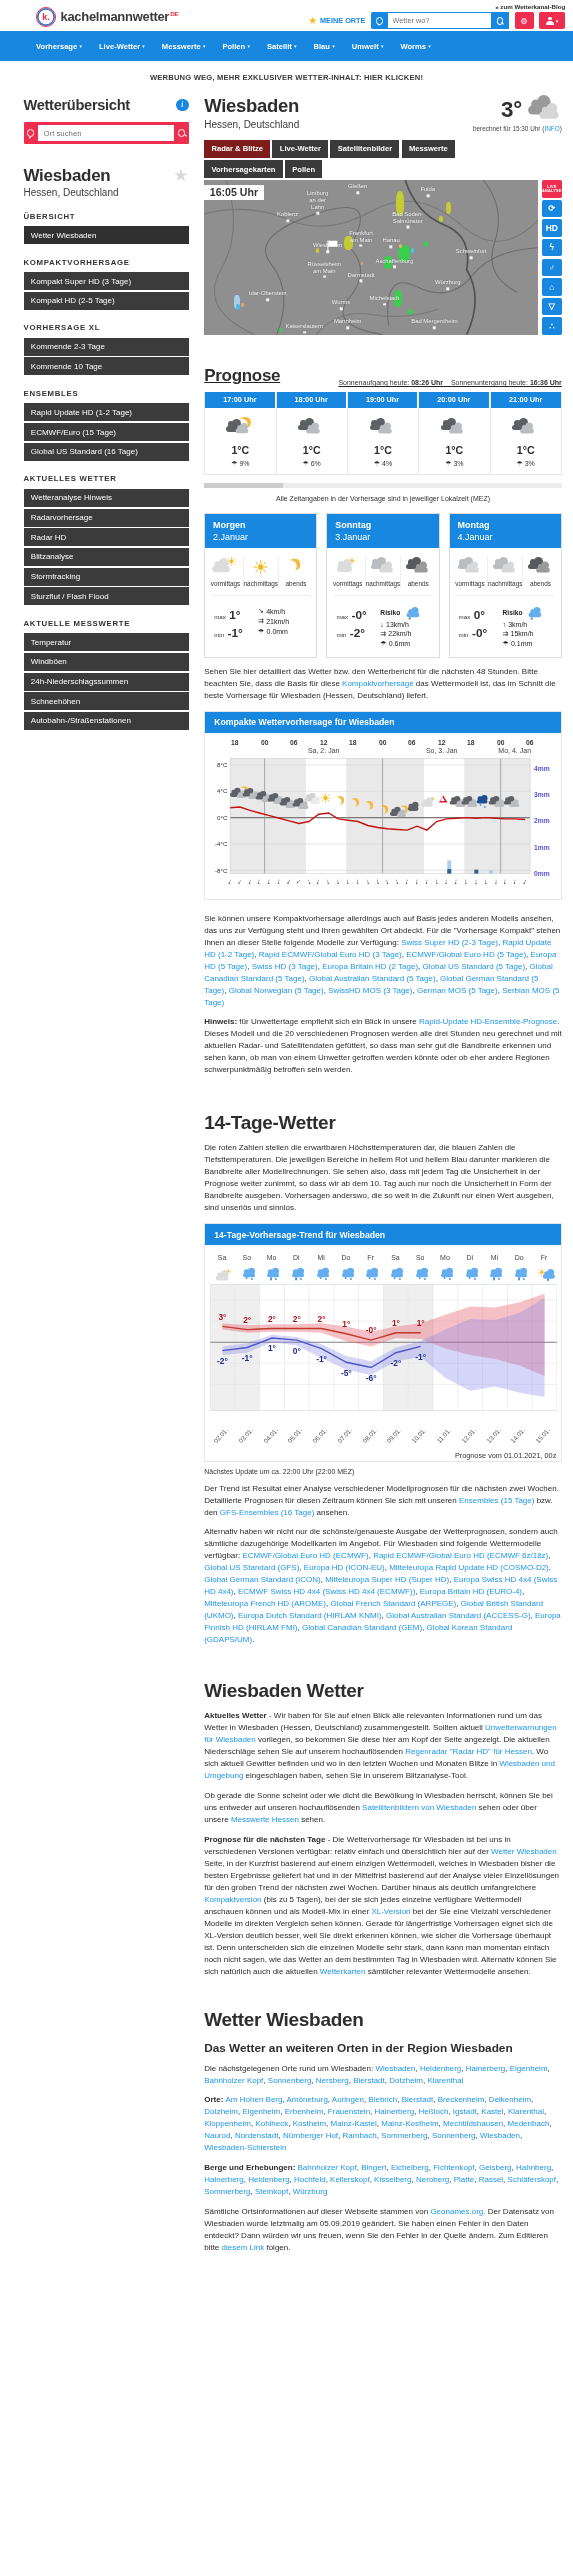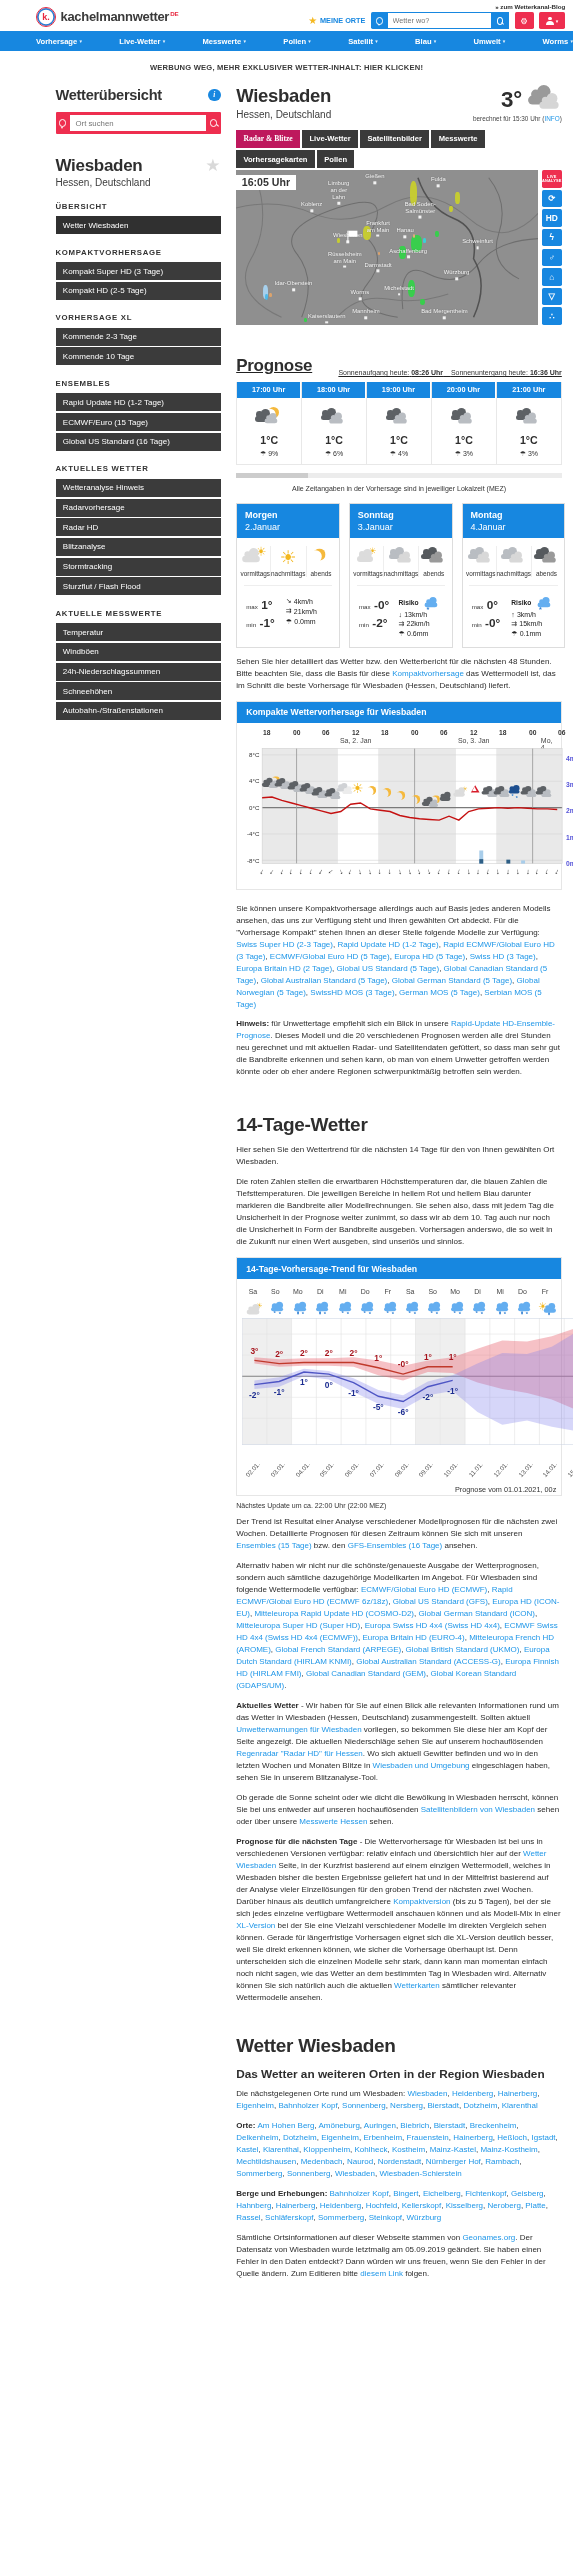--- a/index.html
+++ b/index.html
@@ -27,28 +27,28 @@
   .mag{width:5.6px;height:5.6px;border:1.1px solid #fff;border-radius:50%;position:relative;display:inline-block;}
   .mag:after{content:"";position:absolute;width:3.4px;height:1.1px;background:#fff;transform:rotate(45deg);right:-2.8px;bottom:-0.6px;}
   .pin{width:5.6px;height:5.6px;border:1.1px solid #fff;border-radius:50%;position:relative;display:inline-block;}
   .pin:after{content:"";position:absolute;left:1.1px;top:6.2px;border-left:1.7px solid transparent;border-right:1.7px solid transparent;border-top:2.8px solid #fff;}
   .person{position:relative;width:7.8px;height:7.8px;display:inline-block;}
   .person:before{content:"";position:absolute;left:2.2px;top:0;width:3.4px;height:3.4px;border-radius:50%;background:#fff;}
   .person:after{content:"";position:absolute;left:0;top:3.9px;width:7.8px;height:3.9px;border-radius:3.9px 3.9px 0 0;background:#fff;}
   .caret{font-size:5px;color:#fff;}
 
   
-  .nav{height:20px;background:#1787e0;display:flex;align-items:center;padding-left:36px;gap:17px;justify-content:space-between;}
+  .nav{height:30px;background:#1787e0;display:flex;align-items:center;padding-left:36px;gap:17px;}
   .nav-item{color:#fff;font-size:7.6px;font-weight:bold;cursor:pointer;display:flex;align-items:center;gap:2.2px;}
   .nav-caret{font-size:5px;opacity:.9;}
 
   .promo{margin-top:12.3px;text-align:center;font-size:7.6px;font-weight:800;color:#3a3a3a;letter-spacing:0.2px;}
 
   
-  .content{display:flex;padding:14.6px 11.2px 0 23.5px;margin-left:32px;}
+  .content{display:flex;padding:14.6px 11.2px 0 23.5px;}
   .sidebar{width:165px;flex:0 0 165px;margin-right:15.7px;}
   .main{flex:1;min-width:0;}
 
   
   .sb-title-row{display:flex;align-items:center;justify-content:space-between;}
   .sb-title{font-size:14.6px;font-weight:800;color:#333;letter-spacing:-0.3px;}
   .info-ic{width:12.3px;height:12.3px;border-radius:50%;background:#1787e0;color:#fff;font-weight:800;font-size:7.3px;display:flex;align-items:center;justify-content:center;font-family:"Liberation Serif",serif;font-style:italic;}
   .ort-search{margin-top:9px;background:#ee2e4f;display:flex;align-items:center;padding:3.4px;border-radius:1.1px;gap:3.4px;}
   .ort-search .pin{border-color:#fff;}
   .ort-input{flex:1;height:15.7px;border:none;font-size:7.8px;padding:0 5.6px;color:#666;outline:none;}
@@ -65,21 +65,21 @@
   .mh-title{font-size:18.5px;font-weight:800;color:#2e2e2e;letter-spacing:-0.3px;line-height:1;}
   .mh-sub{font-size:10px;color:#3c3c3c;margin-top:3.4px;}
   .mh-right{text-align:right;}
   .cur-row{display:flex;align-items:center;gap:4.5px;justify-content:flex-end;}
   .cur-temp{font-size:22.4px;font-weight:800;color:#2e2e2e;}
   .computed{font-size:6.4px;color:#444;margin-top:2.2px;}
 
   
   .tabs{margin-top:7.8px;display:flex;flex-wrap:wrap;gap:2.2px;width:314px;}
   .tab{background:#3a3a3a;color:#fff;font-size:7.6px;font-weight:bold;padding:4.5px 7.3px;cursor:pointer;}
-  .tab.active{background:#be185d;font-family:Liberation Serif, serif;}
+  .tab.active{background:#7f1d1d;}
 
   
   .maprow{margin-top:2.2px;display:flex;}
   .map{position:relative;flex:1;height:155px;background:#8f8f8f;overflow:hidden;}
   .map-time{position:absolute;left:0;top:4.5px;background:#fff;color:#333;font-weight:800;font-size:10.6px;padding:1.7px 5.6px;z-index:5;}
   .city{position:absolute;transform:translate(-50%,-100%);color:#fff;font-size:5.9px;text-align:center;line-height:1.15;text-shadow:0 0 1.1px rgba(0,0,0,.45);white-space:pre-line;z-index:3;}
   .city:after{content:"";display:block;width:2.8px;height:2.8px;background:#f2f2f2;margin:1.1px auto 0;}
   .blob{position:absolute;border-radius:40%;opacity:.95;z-index:2;}
   .flag{position:absolute;z-index:4;transform:translate(-0.6px,-100%);}
   .flag .pole{width:1.1px;height:12.3px;background:#fff;}
@@ -754,21 +754,20 @@
               <span style="left: 293px; transform: rotate(6deg);">↓</span>
               <span style="left: 303px; transform: rotate(10deg);">↓</span>
               <span style="left: 313px; transform: rotate(25deg);">↓</span>
             </div>
           </div>
       </div>
       <p class="para" style="margin-top:12.3px"><span>Sie können unsere Kompaktvorhersage allerdings auch auf Basis jedes anderen Modells ansehen, das uns zur Verfügung steht und Ihren gewählten Ort abdeckt. Für die "Vorhersage Kompakt" stehen Ihnen an dieser Stelle folgende Modelle zur Verfügung: </span><a class="lnk">Swiss Super HD (2-3 Tage)</a>, <a class="lnk">Rapid Update HD (1-2 Tage)</a>, <a class="lnk">Rapid ECMWF/Global Euro HD (3 Tage)</a>, <a class="lnk">ECMWF/Global Euro HD (5 Tage)</a>, <a class="lnk">Europa HD (5 Tage)</a>, <a class="lnk">Swiss HD (3 Tage)</a>, <a class="lnk">Europa Britain HD (2 Tage)</a>, <a class="lnk">Global US Standard (5 Tage)</a>, <a class="lnk">Global Canadian Standard (5 Tage)</a>, <a class="lnk">Global Australian Standard (5 Tage)</a>, <a class="lnk">Global German Standard (5 Tage)</a>, <a class="lnk">Global Norwegian (5 Tage)</a>, <a class="lnk">SwissHD MOS (3 Tage)</a>, <a class="lnk">German MOS (5 Tage)</a>, <a class="lnk">Serbian MOS (5 Tage)</a></p>
       <p class="para"><span class="bold">Hinweis:</span><span> für Unwettertage empfiehlt sich ein Blick in unsere </span><a class="lnk">Rapid-Update HD-Ensemble-Prognose</a><span>. Dieses Modell und die 20 verschiedenen Prognosen werden alle drei Stunden neu gerechnet und mit aktuellen Radar- und Satellitendaten gefüttert, so dass man sehr gut die Bandbreite erkennen und sehen kann, ob man von einem Unwetter getroffen werden könnte oder ob eher andere Regionen schwerpunktmäßig betroffen sein werden.</span></p>
 
       <div class="section-h2" style="margin-top:36px">14-Tage-Wetter</div>
-      <p class="para">Hier sehen Sie den Wettertrend für die nächsten 14 Tage für den von Ihnen gewählten Ort Wiesbaden.</p>
       <p class="para">Die roten Zahlen stellen die erwartbaren Höchsttemperaturen dar, die blauen Zahlen die Tiefsttemperaturen. Die jeweiligen Bereiche in hellem Rot und hellem Blau darunter markieren die Bandbreite aller Modellrechnungen. Sie sehen also, dass mit jedem Tag die Unsicherheit in der Prognose weiter zunimmt, so dass wir ab dem 10. Tag auch nur noch die Unsicherheit in Form der Bandbreite ausgeben. Vorhersagen anderswo, die so weit in die Zukunft nur einen Wert ausgeben, sind unseriös und sinnlos.</p>
       <div class="panel">
         <div class="panel-hd">14-Tage-Vorhersage-Trend für Wiesbaden</div>
         <div class="panel-body" id="fourteenchart"><div class="wk-row">
               <div class="wk-cell">Sa</div>
               <div class="wk-cell">So</div>
               <div class="wk-cell">Mo</div>
               <div class="wk-cell">Di</div>
               <div class="wk-cell">Mi</div>
               <div class="wk-cell">Do</div>
@@ -939,20 +938,21 @@
               <span style="left: 281px; top: 19px;">13.01.</span>
               <span style="left: 305px; top: 19px;">14.01.</span>
               <span style="left: 330px; top: 19px;">15.01.</span>
             </div></div>
         <div class="src-note">Prognose vom 01.01.2021, 00z</div>
       </div>
       <div class="update-note">Nächstes Update um ca. 22:00 Uhr (22:00 MEZ)</div>
       <p class="para"><span>Der Trend ist Resultat einer Analyse verschiedener Modellprognosen für die nächsten zwei Wochen. Detaillierte Prognosen für diesen Zeitraum können Sie sich mit unseren </span><a class="lnk">Ensembles (15 Tage)</a><span> bzw. den </span><a class="lnk">GFS-Ensembles (16 Tage)</a><span> ansehen.</span></p>
       <p class="para"><span>Alternativ haben wir nicht nur die schönste/genaueste Ausgabe der Wetterprognosen, sondern auch sämtliche dazugehörige Modellkarten im Angebot. Für Wiesbaden sind folgende Wettermodelle verfügbar: </span><a class="lnk">ECMWF/Global Euro HD (ECMWF)</a>, <a class="lnk">Rapid ECMWF/Global Euro HD (ECMWF 6z/18z)</a>, <a class="lnk">Global US Standard (GFS)</a>, <a class="lnk">Europa HD (ICON-EU)</a>, <a class="lnk">Mitteleuropa Rapid Update HD (COSMO-D2)</a>, <a class="lnk">Global German Standard (ICON)</a>, <a class="lnk">Mitteleuropa Super HD (Super HD)</a>, <a class="lnk">Europa Swiss HD 4x4 (Swiss HD 4x4)</a>, <a class="lnk">ECMWF Swiss HD 4x4 (Swiss HD 4x4 (ECMWF))</a>, <a class="lnk">Europa Britain HD (EURO-4)</a>, <a class="lnk">Mitteleuropa French HD (AROME)</a>, <a class="lnk">Global French Standard (ARPEGE)</a>, <a class="lnk">Global British Standard (UKMO)</a>, <a class="lnk">Europa Dutch Standard (HIRLAM KNMI)</a>, <a class="lnk">Global Australian Standard (ACCESS-G)</a>, <a class="lnk">Europa Finnish HD (HIRLAM FMI)</a>, <a class="lnk">Global Canadian Standard (GEM)</a>, <a class="lnk">Global Korean Standard (GDAPS/UM)</a><span>.</span></p>
 
+      <div class="section-h2" style="margin-top:34px">Wiesbaden Wetter</div>
       <p class="para"><span class="bold">Aktuelles Wetter</span><span> - Wir haben für Sie auf einen Blick alle relevanten Informationen rund um das Wetter in Wiesbaden (Hessen, Deutschland) zusammengestellt. Sollten aktuell </span><a class="lnk">Unwetterwarnungen für Wiesbaden</a><span> vorliegen, so bekommen Sie diese hier am Kopf der Seite angezeigt. Die aktuellen Niederschläge sehen Sie auf unserem hochauflösenden </span><a class="lnk">Regenradar "Radar HD" für Hessen</a><span>. Wo sich aktuell Gewitter befinden und wo in den letzten Wochen und Monaten Blitze in </span><a class="lnk">Wiesbaden und Umgebung</a><span> eingeschlagen haben, sehen Sie in unserem Blitzanalyse-Tool.</span></p>
       <p class="para"><span>Ob gerade die Sonne scheint oder wie dicht die Bewölkung in Wiesbaden herrscht, können Sie bei uns entweder auf unseren hochauflösenden </span><a class="lnk">Satellitenbildern von Wiesbaden</a><span> sehen oder über unsere </span><a class="lnk">Messwerte Hessen</a><span> sehen.</span></p>
       <p class="para"><span class="bold">Prognose für die nächsten Tage</span><span> - Die Wettervorhersage für Wiesbaden ist bei uns in verschiedenen Versionen verfügbar: relativ einfach und übersichtlich hier auf der </span><a class="lnk">Wetter Wiesbaden</a><span> Seite, in der Kurzfrist basierend auf einem einzigen Wettermodell, welches in Wiesbaden bisher die besten Ergebnisse geliefert hat und in der Mittelfrist basierend auf der Analyse vieler Einzellösungen für den groben Trend der nächsten zwei Wochen. Darüber hinaus als deutlich umfangreichere </span><a class="lnk">Kompaktversion</a><span> (bis zu 5 Tagen), bei der sie sich jedes einzelne verfügbare Wettermodell anschauen können und als Modell-Mix in einer </span><a class="lnk">XL-Version</a><span> bei der Sie eine Vielzahl verschiedener Modelle im direkten Vergleich sehen können. Gerade für längerfristige Vorhersagen eignet sich die XL-Version deutlich besser, weil Sie direkt erkennen können, wie sicher die Vorhersage überhaupt ist. Denn unterscheiden sich die einzelnen Modelle sehr stark, dann kann man momentan einfach noch nicht sagen, wie das Wetter an dem bestimmten Tag in Wiesbaden wird. Alternativ können Sie sich natürlich auch die aktuellen </span><a class="lnk">Wetterkarten</a><span> sämtlicher relevanter Wettermodelle ansehen.</span></p>
 
       <div class="section-h2" style="margin-top:31px">Wetter Wiesbaden</div>
       <div class="section-h3">Das Wetter an weiteren Orten in der Region Wiesbaden</div>
       <p class="para"><span>Die nächstgelegenen Orte rund um Wiesbaden: </span><a class="lnk">Wiesbaden</a>, <a class="lnk">Heidenberg</a>, <a class="lnk">Hainerberg</a>, <a class="lnk">Eigenheim</a>, <a class="lnk">Bahnholzer Kopf</a>, <a class="lnk">Sonnenberg</a>, <a class="lnk">Nersberg</a>, <a class="lnk">Bierstadt</a>, <a class="lnk">Dotzheim</a>, <a class="lnk">Klarenthal</a></p>
       <p class="para"><span class="bold">Orte: </span><a class="lnk">Am Hohen Berg</a>, <a class="lnk">Amöneburg</a>, <a class="lnk">Auringen</a>, <a class="lnk">Biebrich</a>, <a class="lnk">Bierstadt</a>, <a class="lnk">Breckenheim</a>, <a class="lnk">Delkenheim</a>, <a class="lnk">Dotzheim</a>, <a class="lnk">Eigenheim</a>, <a class="lnk">Erbenheim</a>, <a class="lnk">Frauenstein</a>, <a class="lnk">Hainerberg</a>, <a class="lnk">Heßloch</a>, <a class="lnk">Igstadt</a>, <a class="lnk">Kastel</a>, <a class="lnk">Klarenthal</a>, <a class="lnk">Kloppenheim</a>, <a class="lnk">Kohlheck</a>, <a class="lnk">Kostheim</a>, <a class="lnk">Mainz-Kastel</a>, <a class="lnk">Mainz-Kostheim</a>, <a class="lnk">Mechtildshausen</a>, <a class="lnk">Medenbach</a>, <a class="lnk">Naurod</a>, <a class="lnk">Nordenstadt</a>, <a class="lnk">Nürnberger Hof</a>, <a class="lnk">Rambach</a>, <a class="lnk">Sommerberg</a>, <a class="lnk">Sonnenberg</a>, <a class="lnk">Wiesbaden</a>, <a class="lnk">Wiesbaden-Schierstein</a></p>
       <p class="para"><span class="bold">Berge und Erhebungen: </span><a class="lnk">Bahnholzer Kopf</a>, <a class="lnk">Bingert</a>, <a class="lnk">Eichelberg</a>, <a class="lnk">Fichtenkopf</a>, <a class="lnk">Geisberg</a>, <a class="lnk">Hahnberg</a>, <a class="lnk">Hainerberg</a>, <a class="lnk">Heidenberg</a>, <a class="lnk">Hochfeld</a>, <a class="lnk">Kellerskopf</a>, <a class="lnk">Kisselberg</a>, <a class="lnk">Neroberg</a>, <a class="lnk">Platte</a>, <a class="lnk">Rassel</a>, <a class="lnk">Schläferskopf</a>, <a class="lnk">Sommerberg</a>, <a class="lnk">Steinkopf</a>, <a class="lnk">Würzburg</a></p>
       <p class="para"><span>Sämtliche Ortsinformationen auf dieser Webseite stammen von </span><a class="lnk">Geonames.org</a><span>. Der Datensatz von Wiesbaden wurde letztmalig am 05.09.2019 geändert. Sie haben einen Fehler in den Daten entdeckt? Dann würden wir uns freuen, wenn Sie den Fehler in der Quelle ändern. Zum Editieren bitte </span><a class="lnk">diesem Link</a><span> folgen.</span></p>

